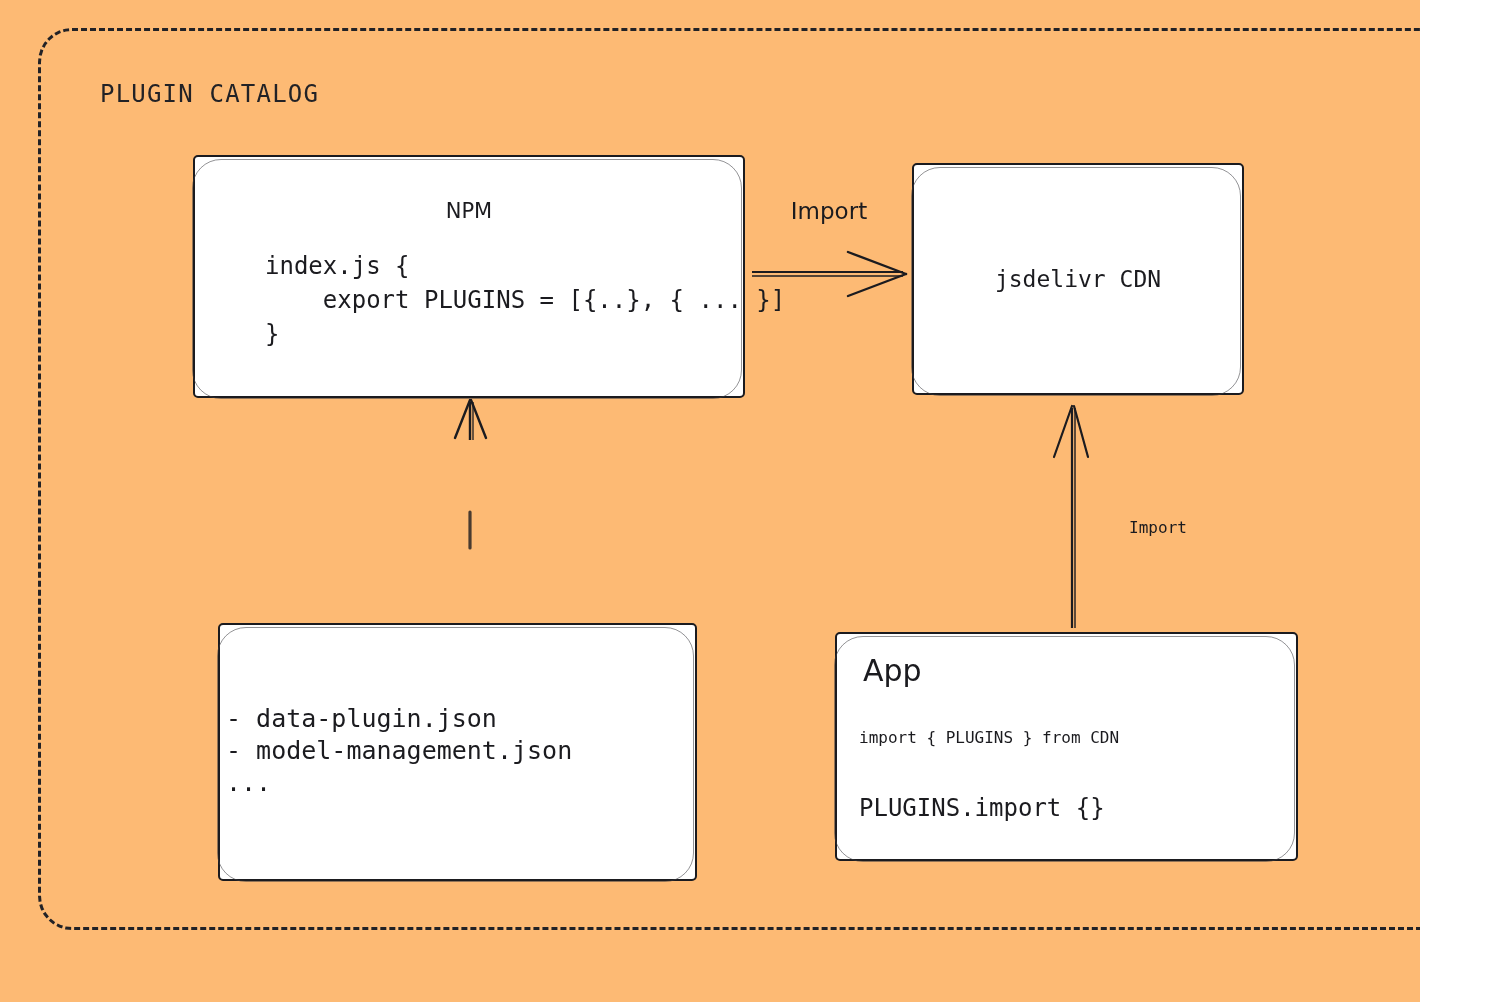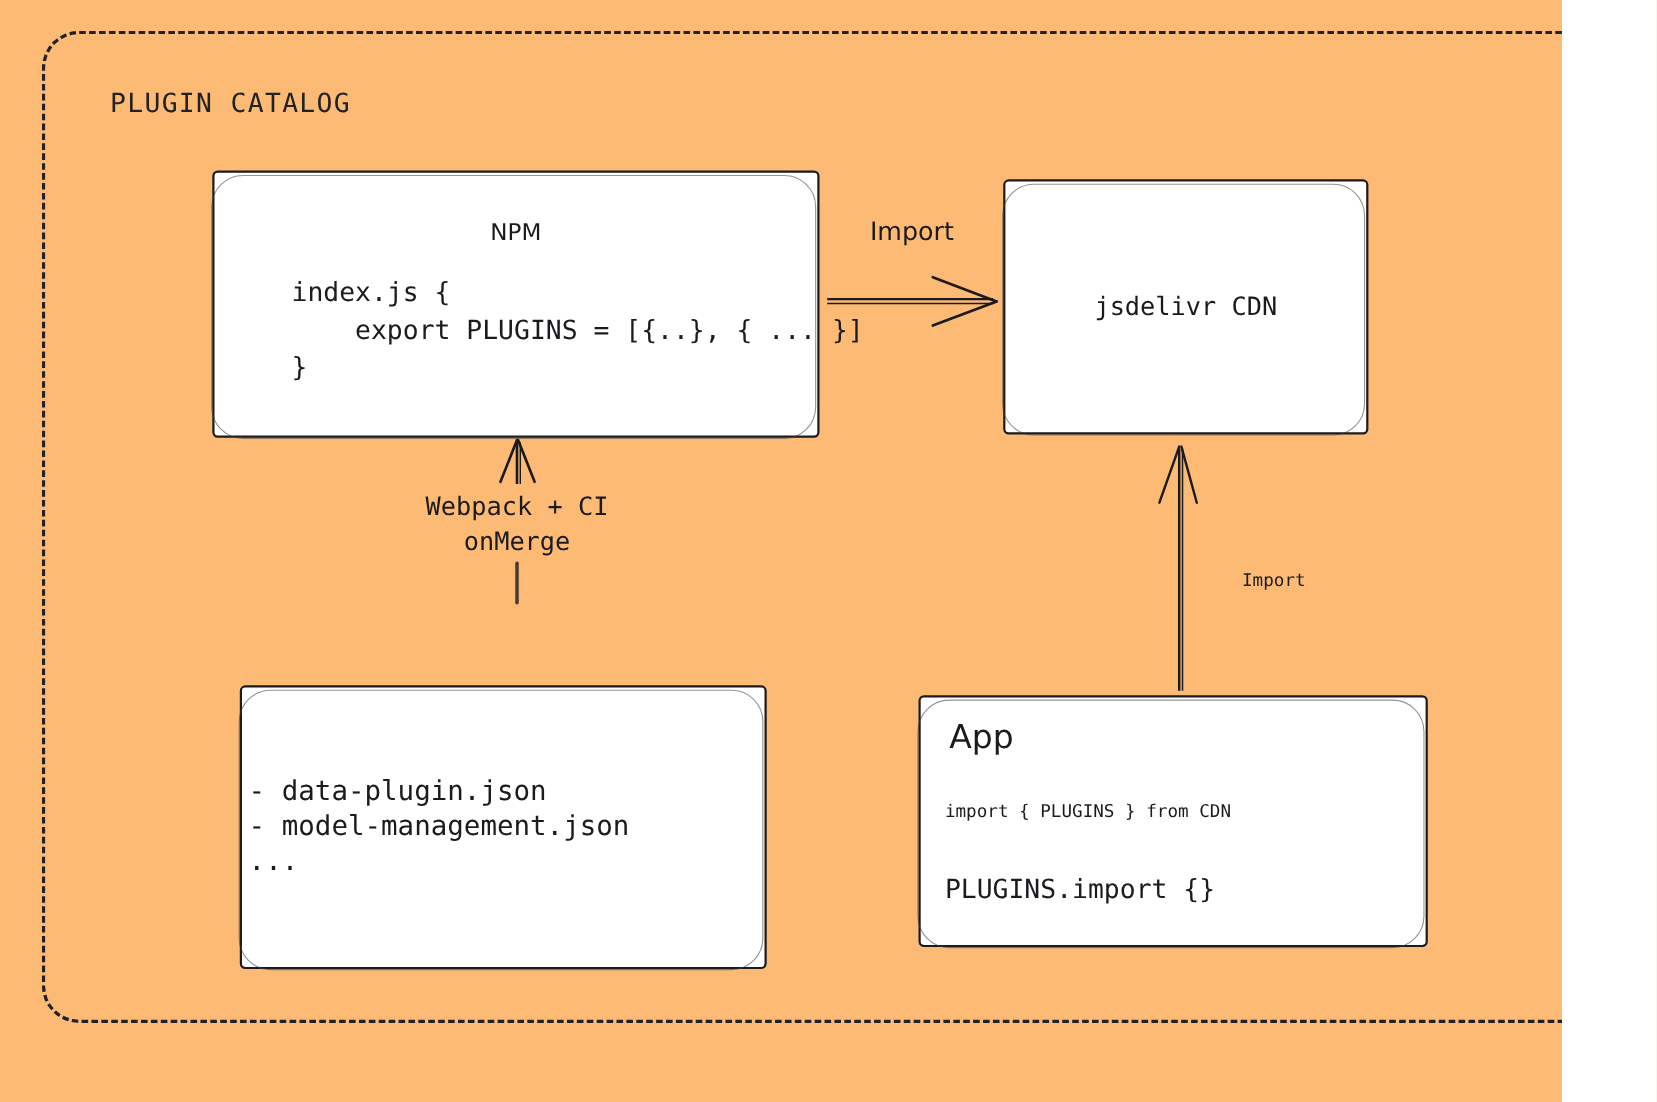--- a/index.html
+++ b/index.html
@@ -182,16 +182,14 @@
   </div>
 
   <div class="node node-app">
     <div class="app-line app-title">App</div>
     <div class="app-line app-l1">import { PLUGINS } from CDN</div>
     <div class="app-line app-l2">PLUGINS.import {}</div>
   </div>
 
   <div class="float-label lbl-cache">Import</div>
   <div class="float-label lbl-import">Import</div>
-  <div class="float-label lbl-webpack">Webpack + CI
-onMerge</div>
 
 </div>
 
 </body></html>

